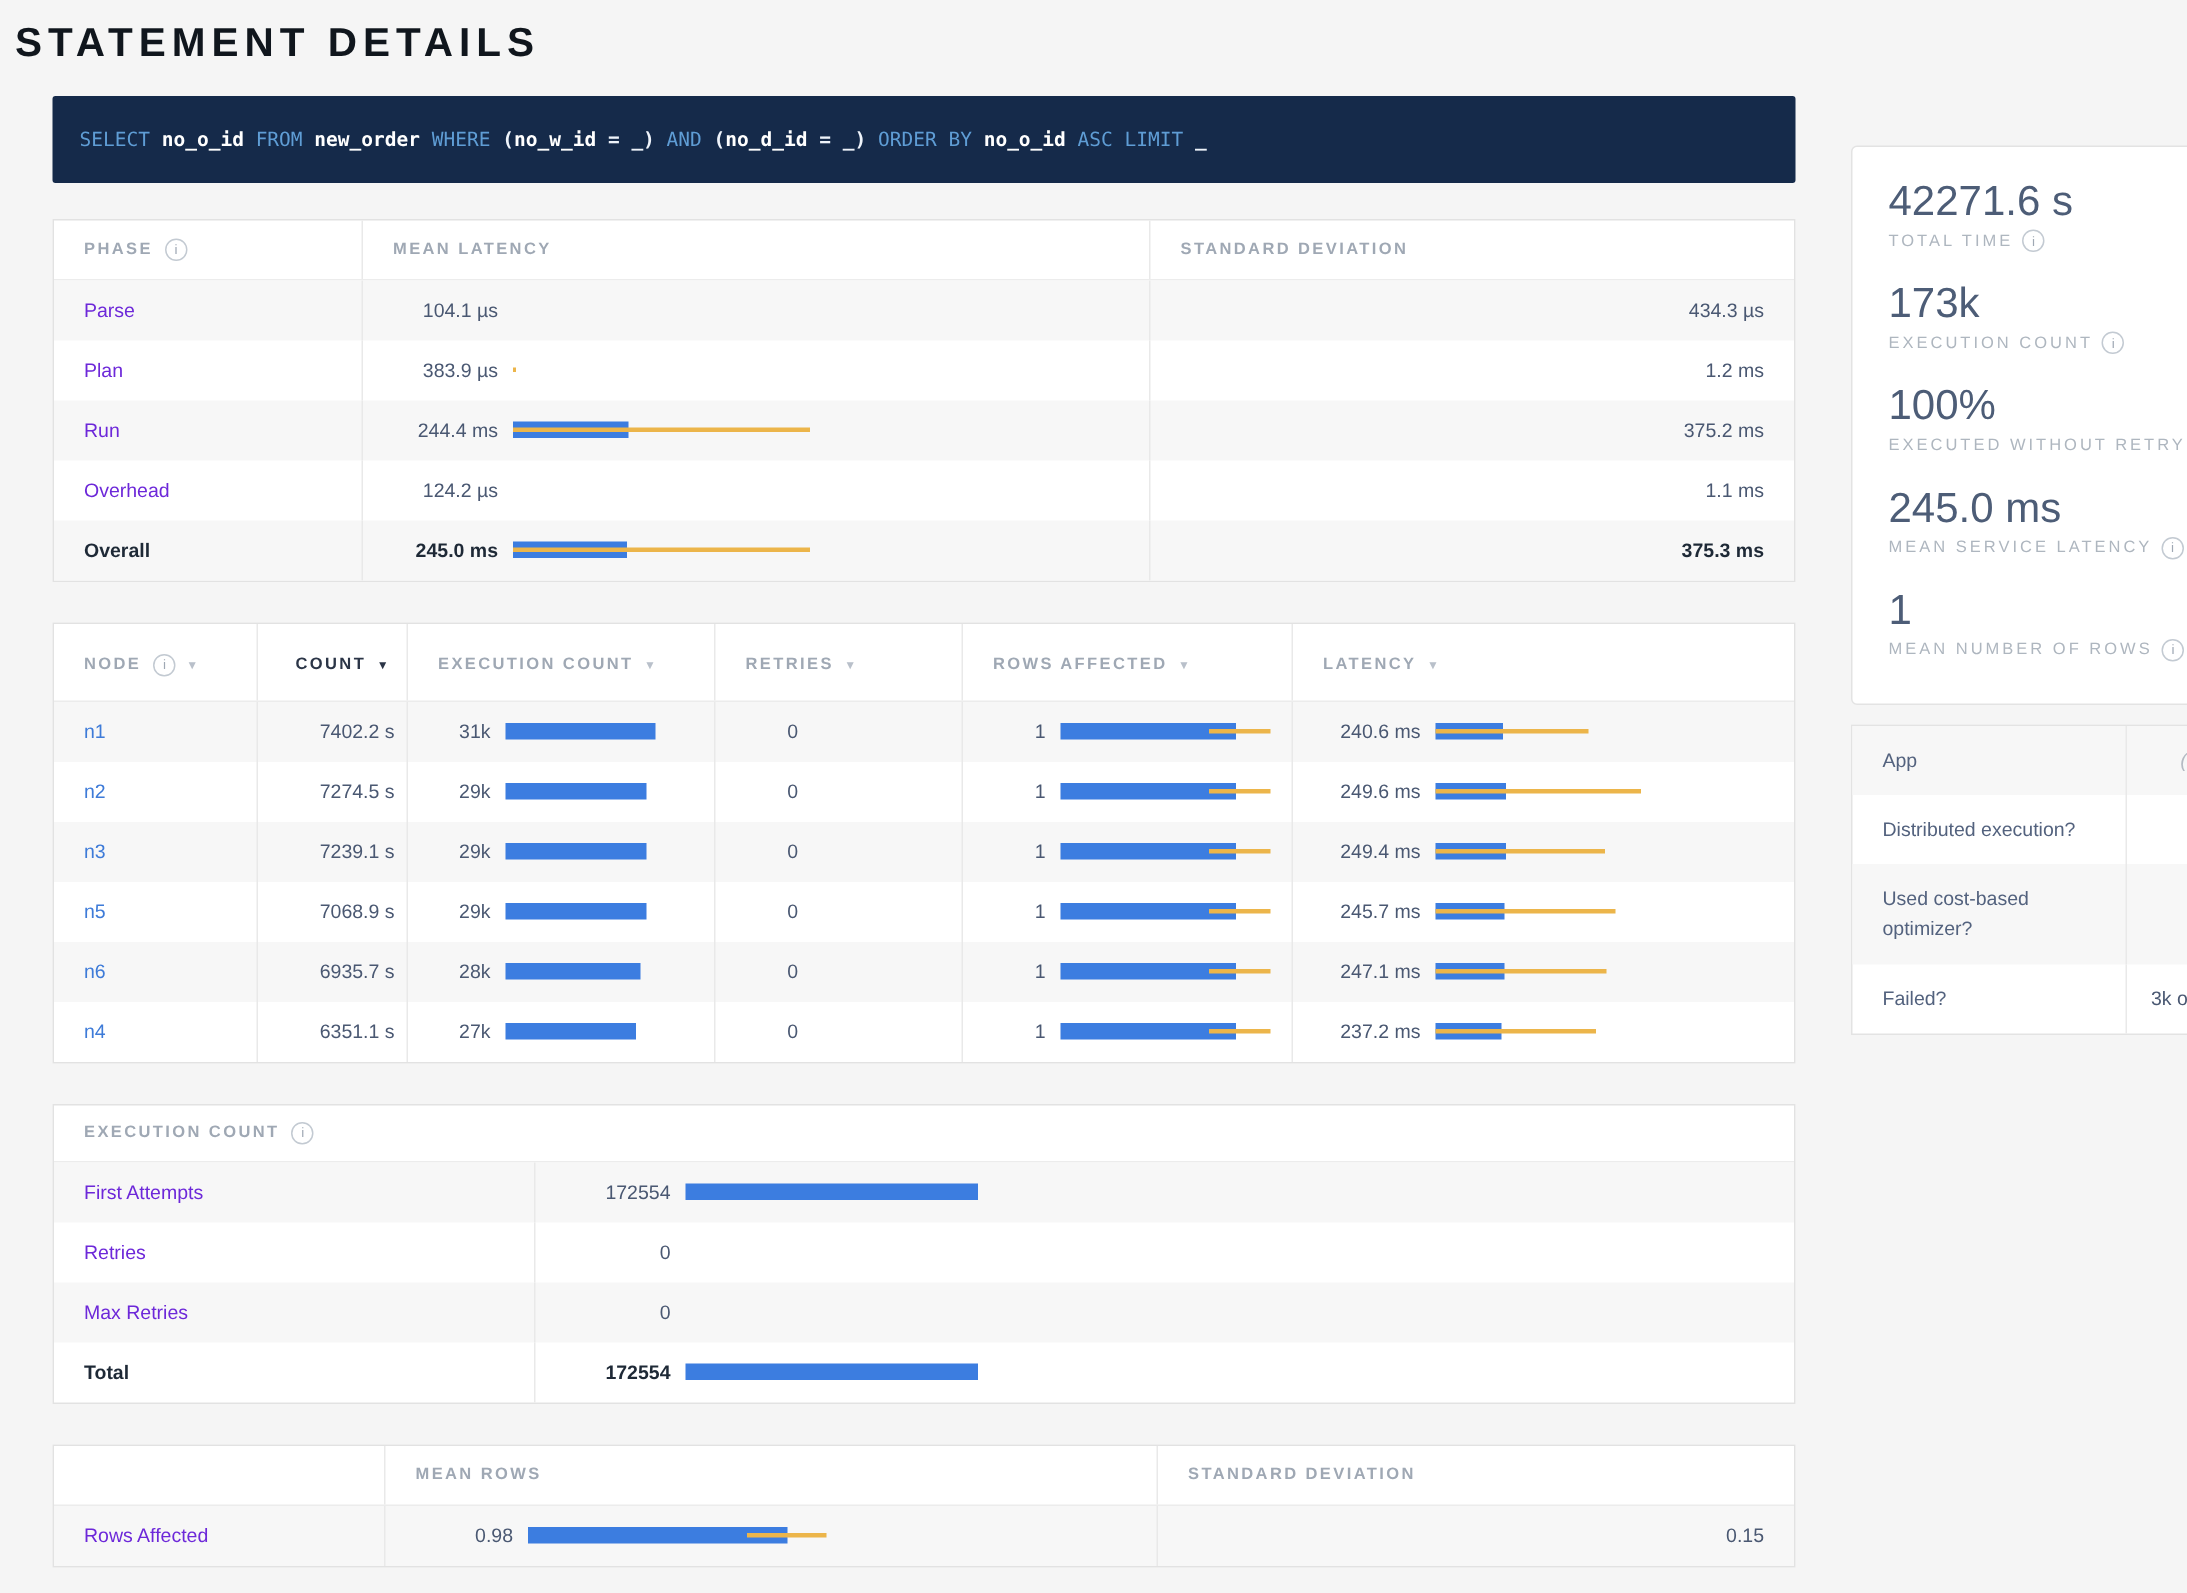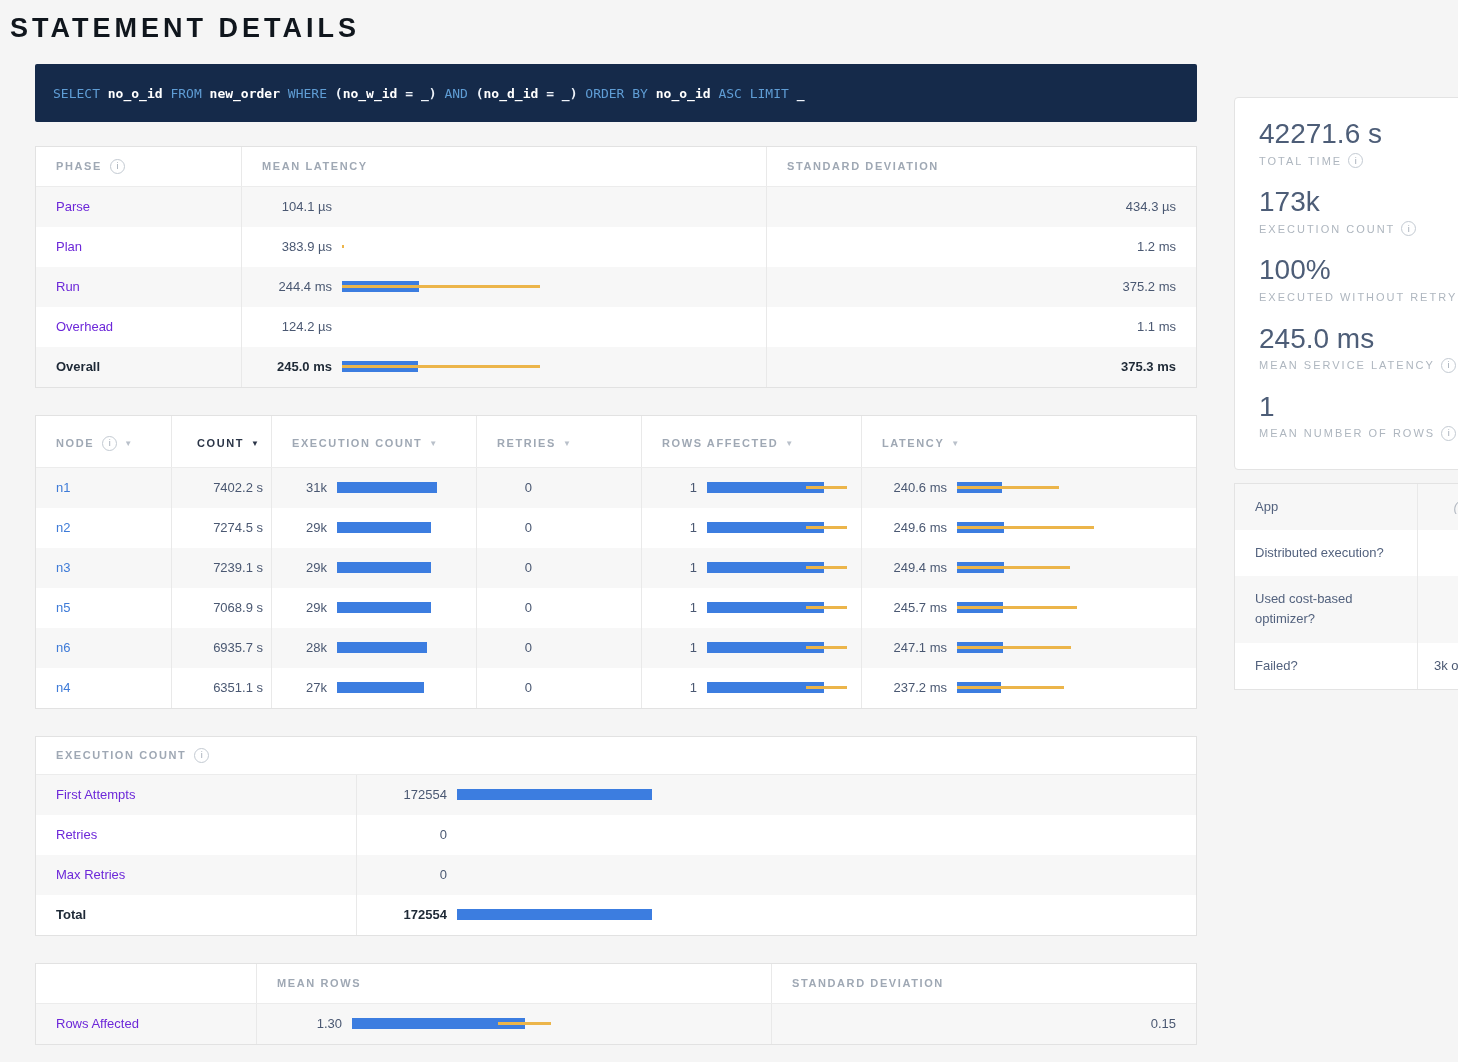--- a/index.html
+++ b/index.html
@@ -459,21 +459,21 @@
           <span>MEAN ROWS</span>
         </div>
         <div class="cell c-rstd th">
           <span>STANDARD DEVIATION</span>
         </div>
       </div>
       <div>
           <div class="trow stripe">
             <div class="cell c-rlabel lbl">Rows Affected</div>
             <div class="cell c-rmean">
-              <span class="val">1.30</span>
+              <span class="val">0.98</span>
               <div class="barwrap">
                 <div class="bar-blue" style="width: 41.2%;"></div>
                 <div class="bar-dev" style="left: 34.8%; width: 12.6%;"></div>
               </div>
             </div>
             <div class="cell c-rstd num right">0.15</div>
           </div>
         </div>
     </div>
 

